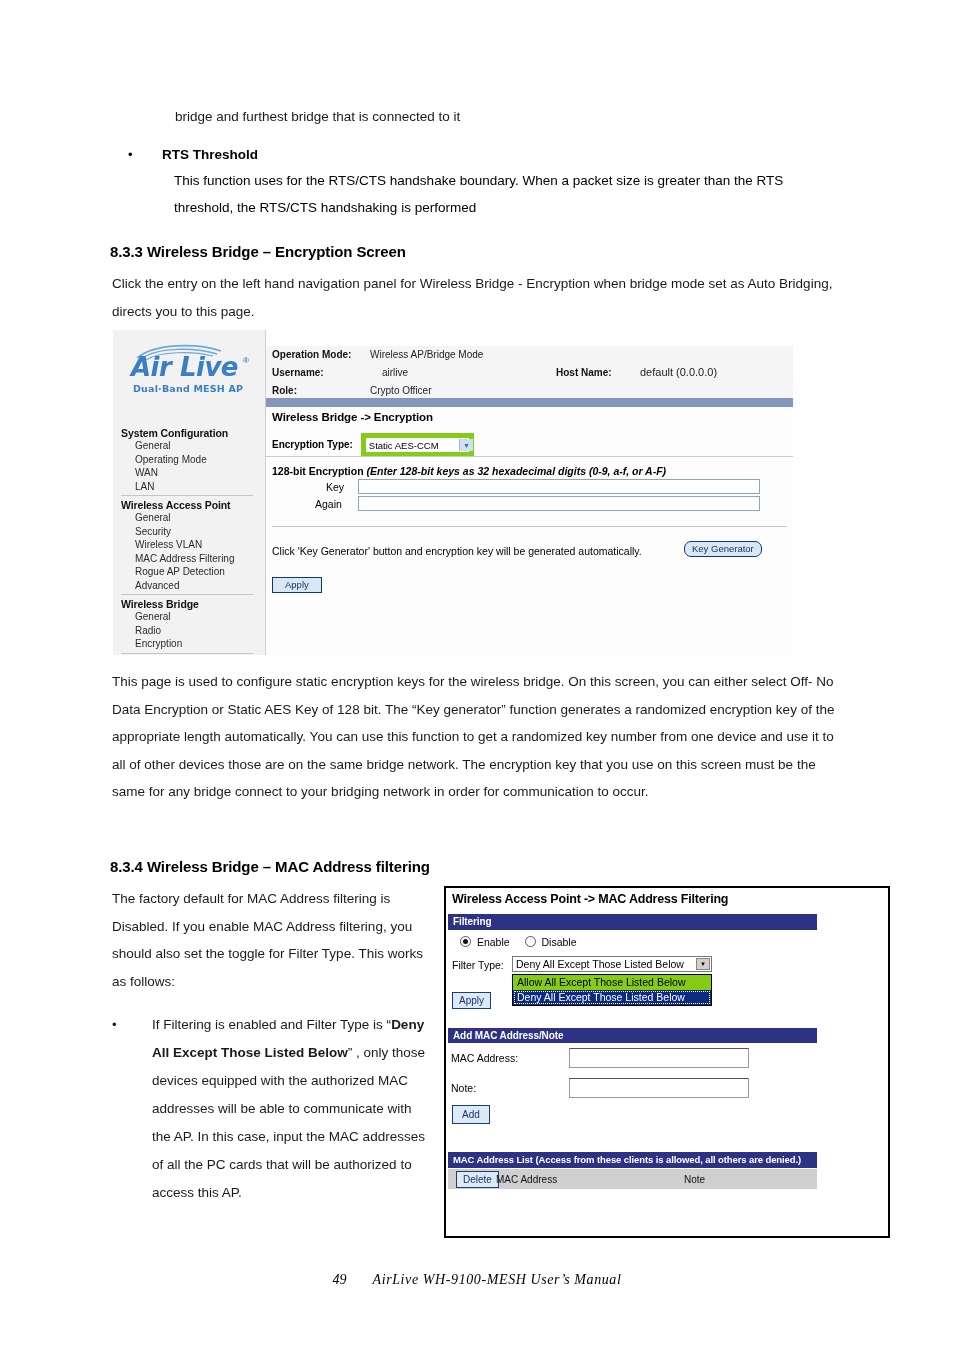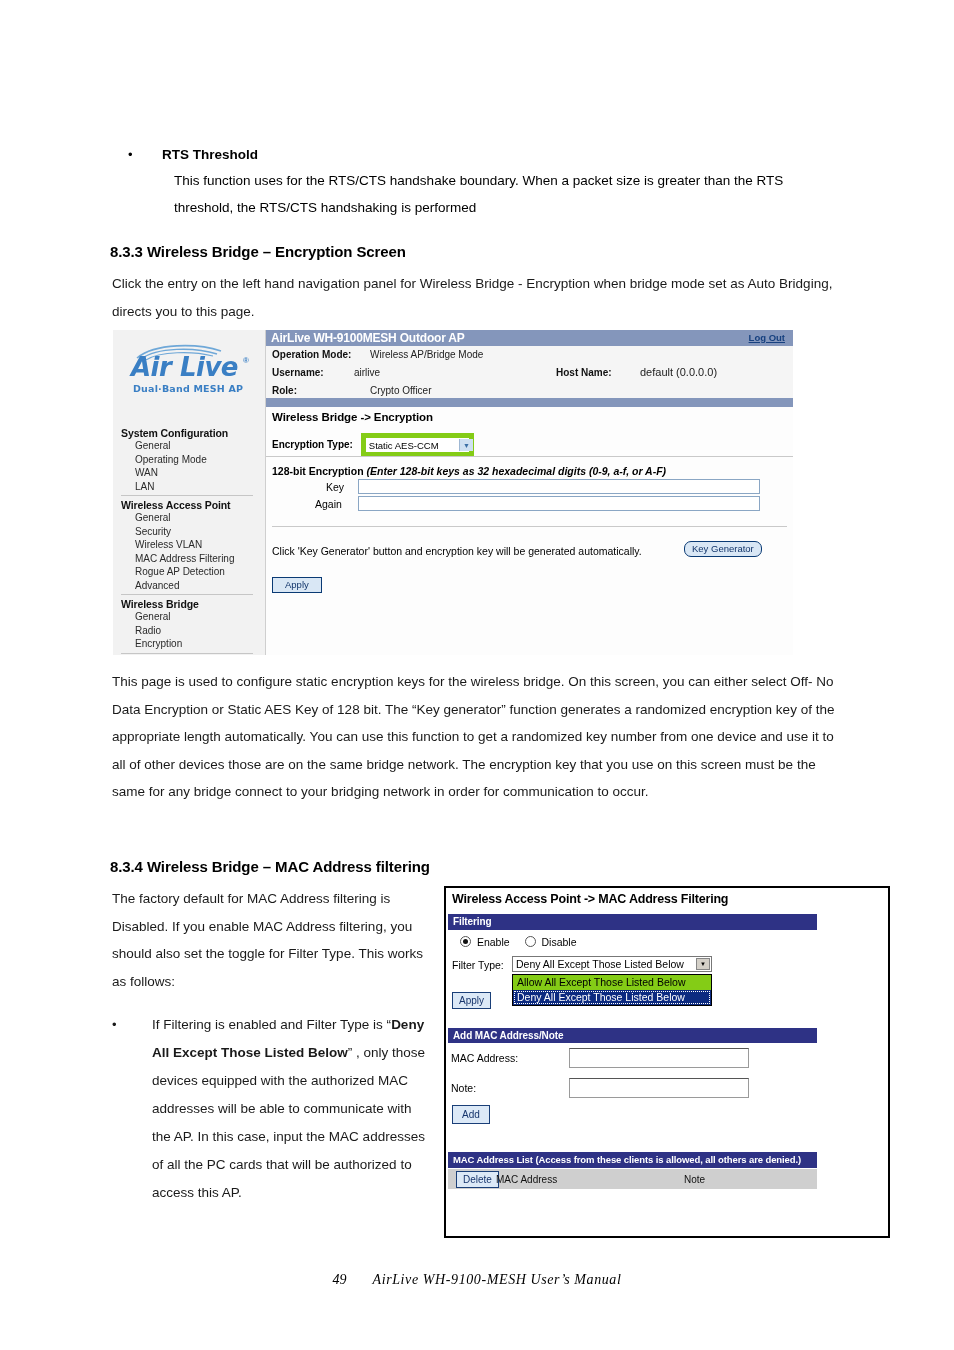--- a/index.html
+++ b/index.html
@@ -406,20 +406,21 @@
     position: absolute;
     font-size: 10px;
     color: #111;
   }
 </style>
 </head>
 <body>
 
 <div class="page">
 
+  <div class="doc-text intro-line">bridge and furthest bridge that is connected to it</div>
 
   <div class="bullet-block">
     <div class="bullet-row">
       <span class="bullet-dot">•</span>
       <span class="bullet-title">RTS Threshold</span>
     </div>
     <div class="bullet-body">This function uses for the RTS/CTS handshake boundary. When a packet size is greater than the RTS threshold, the RTS/CTS handshaking is performed</div>
   </div>
 
   <h2 class="sec-head" id="sec-833">8.3.3 Wireless Bridge – Encryption Screen</h2>
@@ -458,31 +459,27 @@
           <div class="nav-group-title">Wireless Bridge</div>
           <div class="nav-item">General</div>
           <div class="nav-item">Radio</div>
           <div class="nav-item">Encryption</div>
           <div class="nav-sep"></div>
         </div>
     </div>
 
     <div class="s1-main">
 
-      <div class="s1-titlebar">
-        <span class="t">AirLive WH-9100MESH Outdoor AP</span>
-        <span class="logout">Log Out</span>
-      </div>
 
       <div class="s1-info">
         <span class="row lbl" style="left:6px; top:3px;">Operation Mode:</span>
         <span class="row val" style="left:104px; top:3px;">Wireless AP/Bridge Mode</span>
 
         <span class="row lbl" style="left:6px; top:21px;">Username:</span>
-        <span class="row val" style="left:88px; top:21px;">airlive</span>
+        <span class="row val" style="left:116px; top:21px;">airlive</span>
         <span class="row lbl" style="left:290px; top:21px;">Host Name:</span>
         <span class="row val" style="left:374px; top:20px; font-size:11px;">default (0.0.0.0)</span>
 
         <span class="row lbl" style="left:6px; top:39px;">Role:</span>
         <span class="row val" style="left:104px; top:39px;">Crypto Officer</span>
       </div>
 
       <div class="s1-subbar"></div>
 
       <div class="s1-page">

